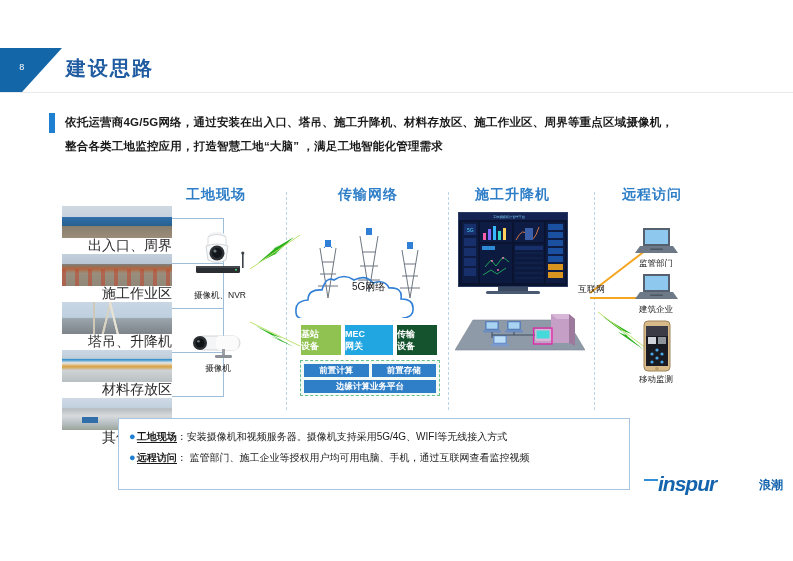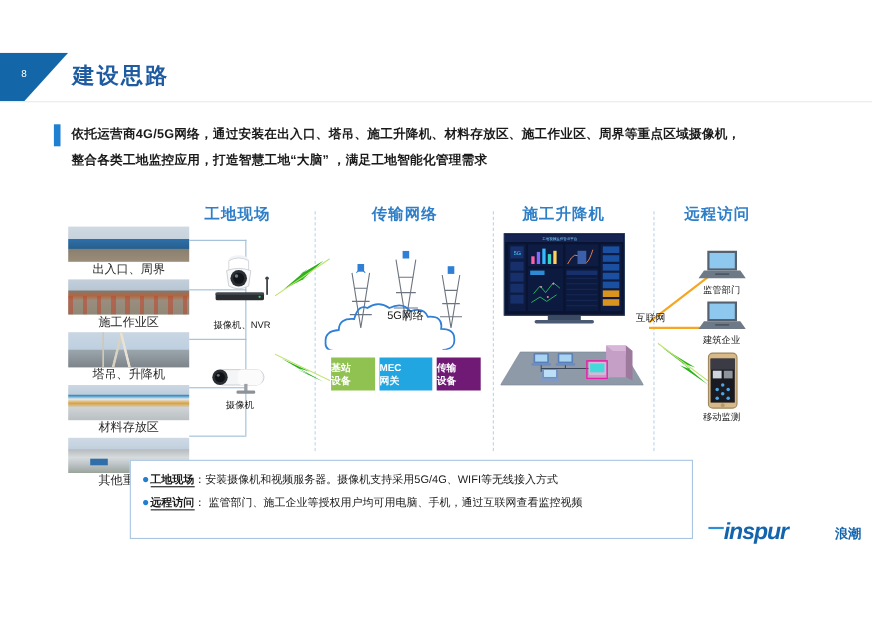--- a/index.html
+++ b/index.html
@@ -35,21 +35,21 @@
 
   
   .col-head { position:absolute; font-size:14px; font-weight:bold; color:#2f7fc8; letter-spacing:1px; }
   .divider { position:absolute; top:192px; width:0; height:218px;
              border-left:1px dashed #bcd4e8; }
 
   
   .photo-col { position:absolute; left:62px; top:206px; width:110px; }
   .photo-item { position:relative; margin-bottom:3px; }
   .photo { width:110px; height:32px; position:relative; overflow:hidden; border:0; }
-  .photo-cap { font-size:11px; color:#2a2a2a; text-align:center; line-height:12px; padding-top:1px; }
+  .photo-cap { font-size:14px; color:#2a2a2a; text-align:right; line-height:12px; padding-top:1px; }
   .leader { position:absolute; left:172px; width:52px; height:0; border-top:1px solid #9dbdd8; }
   .vstem { position:absolute; left:223px; top:218px; width:0; height:178px; border-left:1px solid #9dbdd8; }
 
   
   .p1 { background:
       linear-gradient(180deg,#cfd9e2 0%,#c6d2dd 34%,#2f6ea8 36%,#26608f 62%,#8a7f6e 64%,#9a8d79 100%); }
   .p2 { background:
       linear-gradient(180deg,#c9d6e3 0%,#bed0e0 48%,#9aa5ab 52%,#7d848a 100%); }
   .p2::after { content:""; position:absolute; inset:0;
       background:
@@ -71,21 +71,21 @@
   .cam-lbl { position:absolute; font-size:8.5px; color:#1a1a1a; text-align:center; }
 
   
   .tbox {
     position:absolute; color:#fff; font-weight:bold; font-size:9px;
     display:flex; flex-direction:column; align-items:flex-start; justify-content:center;
     line-height:12px; text-align:center;
   }
   .tb-green { background:#8fc250; }
   .tb-blue  { background:#22a6e2; }
-  .tb-amber { background:#701a75; }
+  .tb-amber { background:#14532d; }
   .edge-wrap {
     position:absolute; left:300px; top:360px; width:140px; height:36px;
     border:1.5px dashed #66c08a; background:#f4fbf6; padding:3px;
   }
   .ebox {
     background:#2f7ec8; color:#fff; font-size:8.5px; text-align:center;
     line-height:13px; height:13px; font-weight:bold;
   }
   .erow { display:flex; gap:3px; margin-bottom:3px; }
   .erow > .ebox { flex:1; }
@@ -235,20 +235,27 @@
   </div>
   <div class="tbox tb-blue" style="left:345px; top:325px; width:48px; height:30px;">
     <span>MEC</span>
     <span>网关</span>
   </div>
   <div class="tbox tb-amber" style="left:397px; top:325px; width:40px; height:30px;">
     <span>传输</span>
     <span>设备</span>
   </div>
 
+  <div class="edge-wrap">
+    <div class="erow">
+      <div class="ebox">前置计算</div>
+      <div class="ebox">前置存储</div>
+    </div>
+    <div class="ebox">边缘计算业务平台</div>
+  </div>
 
   <div class="screen">
     <svg width="108" height="73" viewBox="0 0 108 73">
       <rect x="0" y="0" width="108" height="73" fill="#0a1430"></rect>
       <rect x="0" y="0" width="108" height="7" fill="#142352"></rect>
       <text x="34" y="5.4" font-size="3.2" fill="#7fd4ff" font-family="'Liberation Sans',sans-serif">工地视频监控管理平台</text>
       <rect x="3" y="9" width="16" height="61" fill="#0e1c43"></rect>
       <rect x="5" y="11" width="12" height="11" fill="#17306b"></rect>
       <text x="8" y="18.5" font-size="5" fill="#4fd0ff">5G</text>
       <g fill="#17306b">

